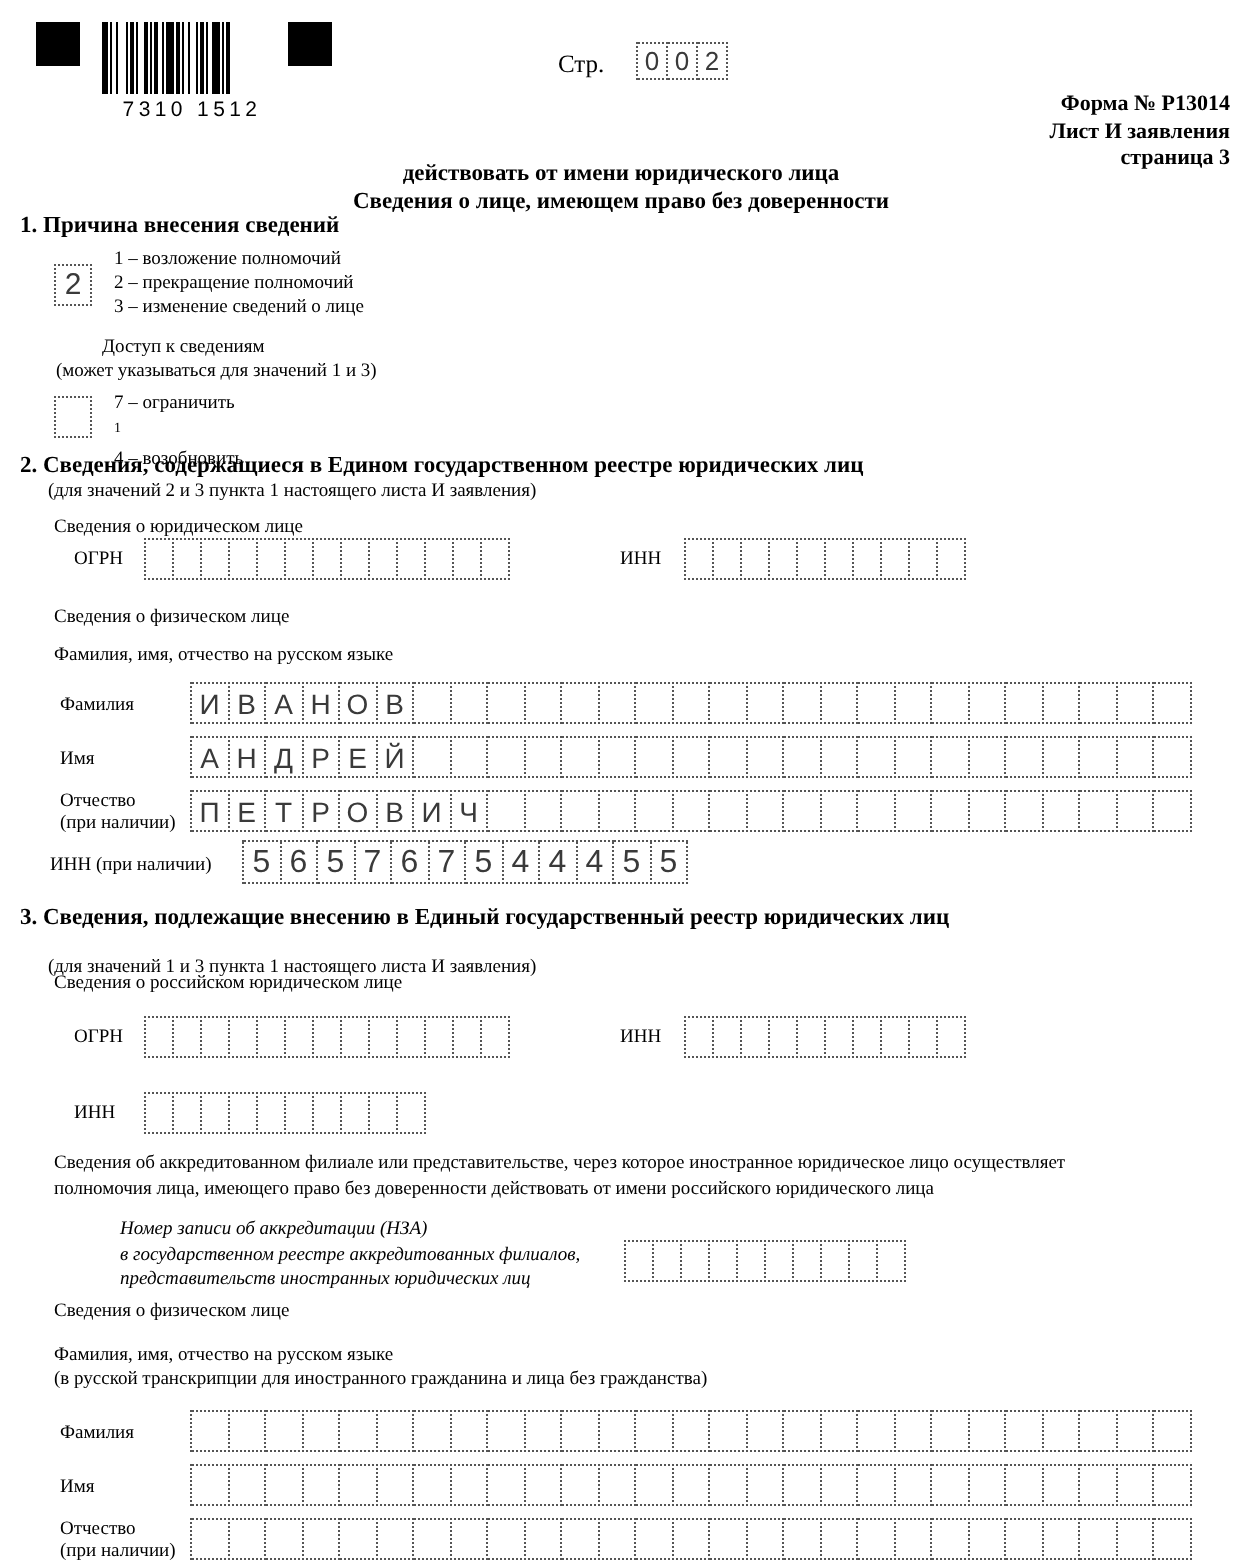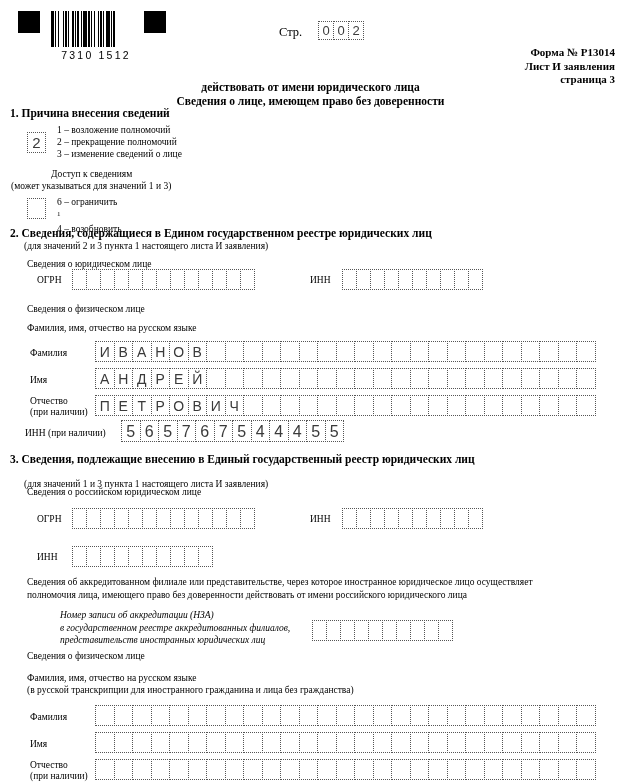--- a/index.html
+++ b/index.html
@@ -241,29 +241,29 @@
       </div>
   </div>
 
   <div class="abs opt-list" style="left:57px; top:124px;">
     <span>1 –  возложение полномочий</span>
     <span>2 –  прекращение полномочий</span>
     <span>3 –  изменение сведений о лице</span>
   </div>
 
   <div class="abs plain" style="left:27px; top:168px;margin-left:24px;">Доступ к сведениям</div>
-  <div class="abs plain" style="left:11px; top:180px;">(может указываться для значений 1 и 3)</div>
+  <div class="abs plain" style="left:28px; top:180px;">(может указываться для значений 1 и 3)</div>
 
   <div class="abs" style="left:27px; top:198px;">
     <div class="cells check">
         <div class="cell"></div>
       </div>
   </div>
   <div class="abs opt-list" style="left:57px; top:196px;">
-    <span><span>6 –  ограничить</span><sup>1</sup></span>
+    <span><span>7 –  ограничить</span><sup>1</sup></span>
     <span>4 –  возобновить</span>
   </div>
 
   <div class="abs section-heading" style="left:10px; top:227px;">2. Сведения, содержащиеся в Едином государственном реестре юридических лиц</div>
   <div class="abs section-sub" style="left:24px; top:241px;">(для значений 2 и 3 пункта 1 настоящего листа И заявления)</div>
 
   <div class="abs plain" style="left:27px; top:258px;">Сведения о юридическом лице</div>
 
   <div class="abs field-label" style="left:37px; top:275px;">ОГРН</div>
   <div class="abs" style="left:72px; top:269px;">

